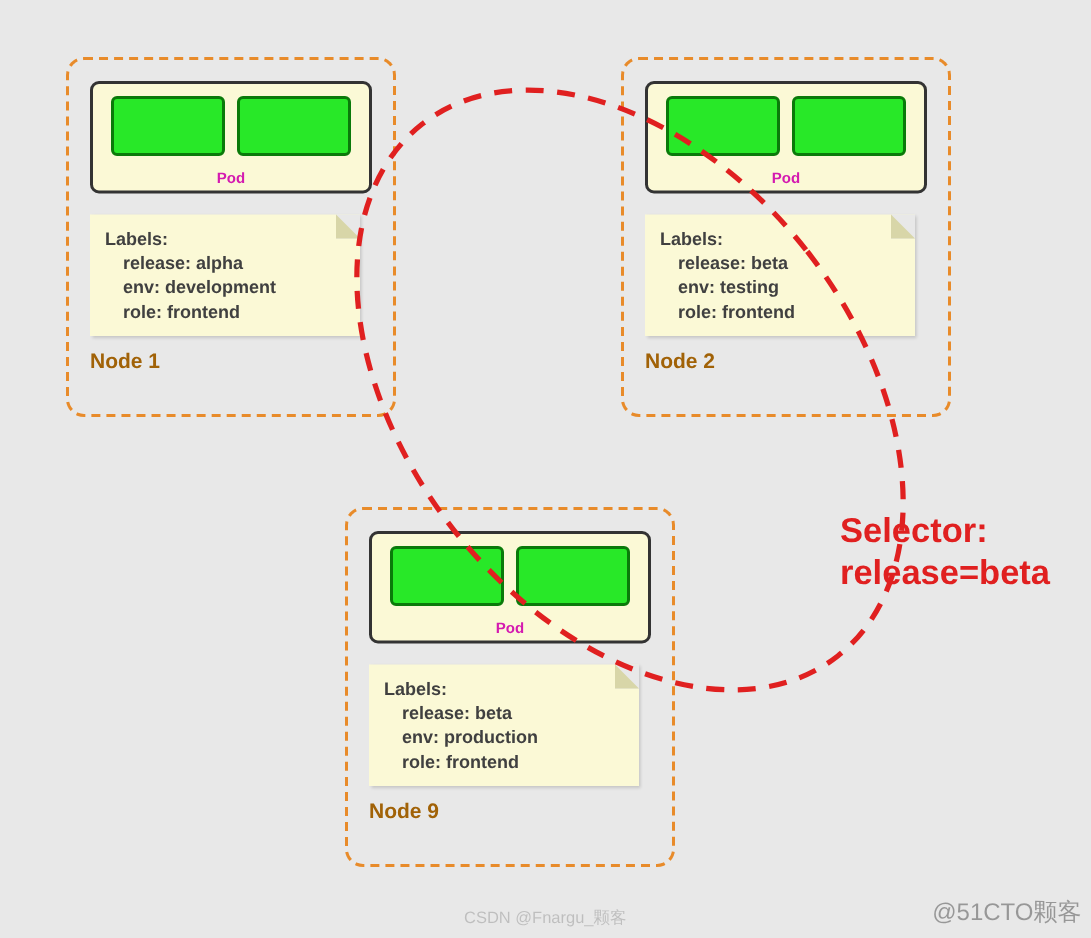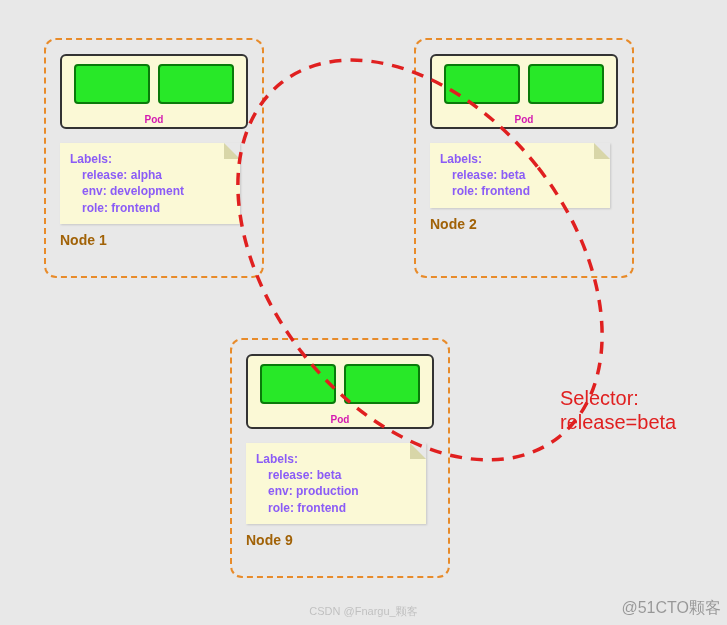--- a/index.html
+++ b/index.html
@@ -43,21 +43,21 @@
     font-weight: bold;
     font-size: 10px;
     margin-top: 2px;
   }
   .labels-note {
     position: relative;
     background: #fbf9d6;
     margin-top: 14px;
     padding: 8px 10px 8px 10px;
     font-size: 12px;
-    color: #8b5cf6;
+    color: #404040;
     font-weight: bold;
     line-height: 1.35;
     box-shadow: 1px 1px 2px rgba(0,0,0,0.15);
     width: 160px;
   }
   .labels-note::after {
     
     content: "";
     position: absolute;
     top: 0;
@@ -71,25 +71,24 @@
   .labels-line { padding-left: 12px; }
   .node-name {
     color: #a16207;
     font-weight: bold;
     font-size: 14px;
     margin-top: 8px;
   }
   .selector-text {
     position: absolute;
     color: #e02020;
-    font-weight: normal;
-    font-size: 20px;
+    font-weight: bold;
+    font-size: 23px;
     line-height: 1.2;
     text-align: left;
-    margin-top: 46px;
   }
   .watermark-right {
     position: absolute;
     right: 6px;
     bottom: 6px;
     font-size: 16px;
     color: rgba(0,0,0,0.35);
     font-family: Arial, sans-serif;
   }
   .watermark-center {
@@ -127,20 +126,21 @@
 
 <div class="node" style="left:414px; top:38px; width:220px; height:240px;">
   <div class="pod">
     <div class="container-box"></div>
     <div class="container-box"></div>
     <div class="pod-label">Pod</div>
   </div>
   <div class="labels-note">
     <div class="labels-title">Labels:</div>
     <div class="labels-line">release: beta</div>
+    <div class="labels-line">env: testing</div>
     <div class="labels-line">role: frontend</div>
   </div>
   <div class="node-name">Node 2</div>
 </div>
 
 <div class="node" style="left:230px; top:338px; width:220px; height:240px;">
   <div class="pod">
     <div class="container-box"></div>
     <div class="container-box"></div>
     <div class="pod-label">Pod</div>

